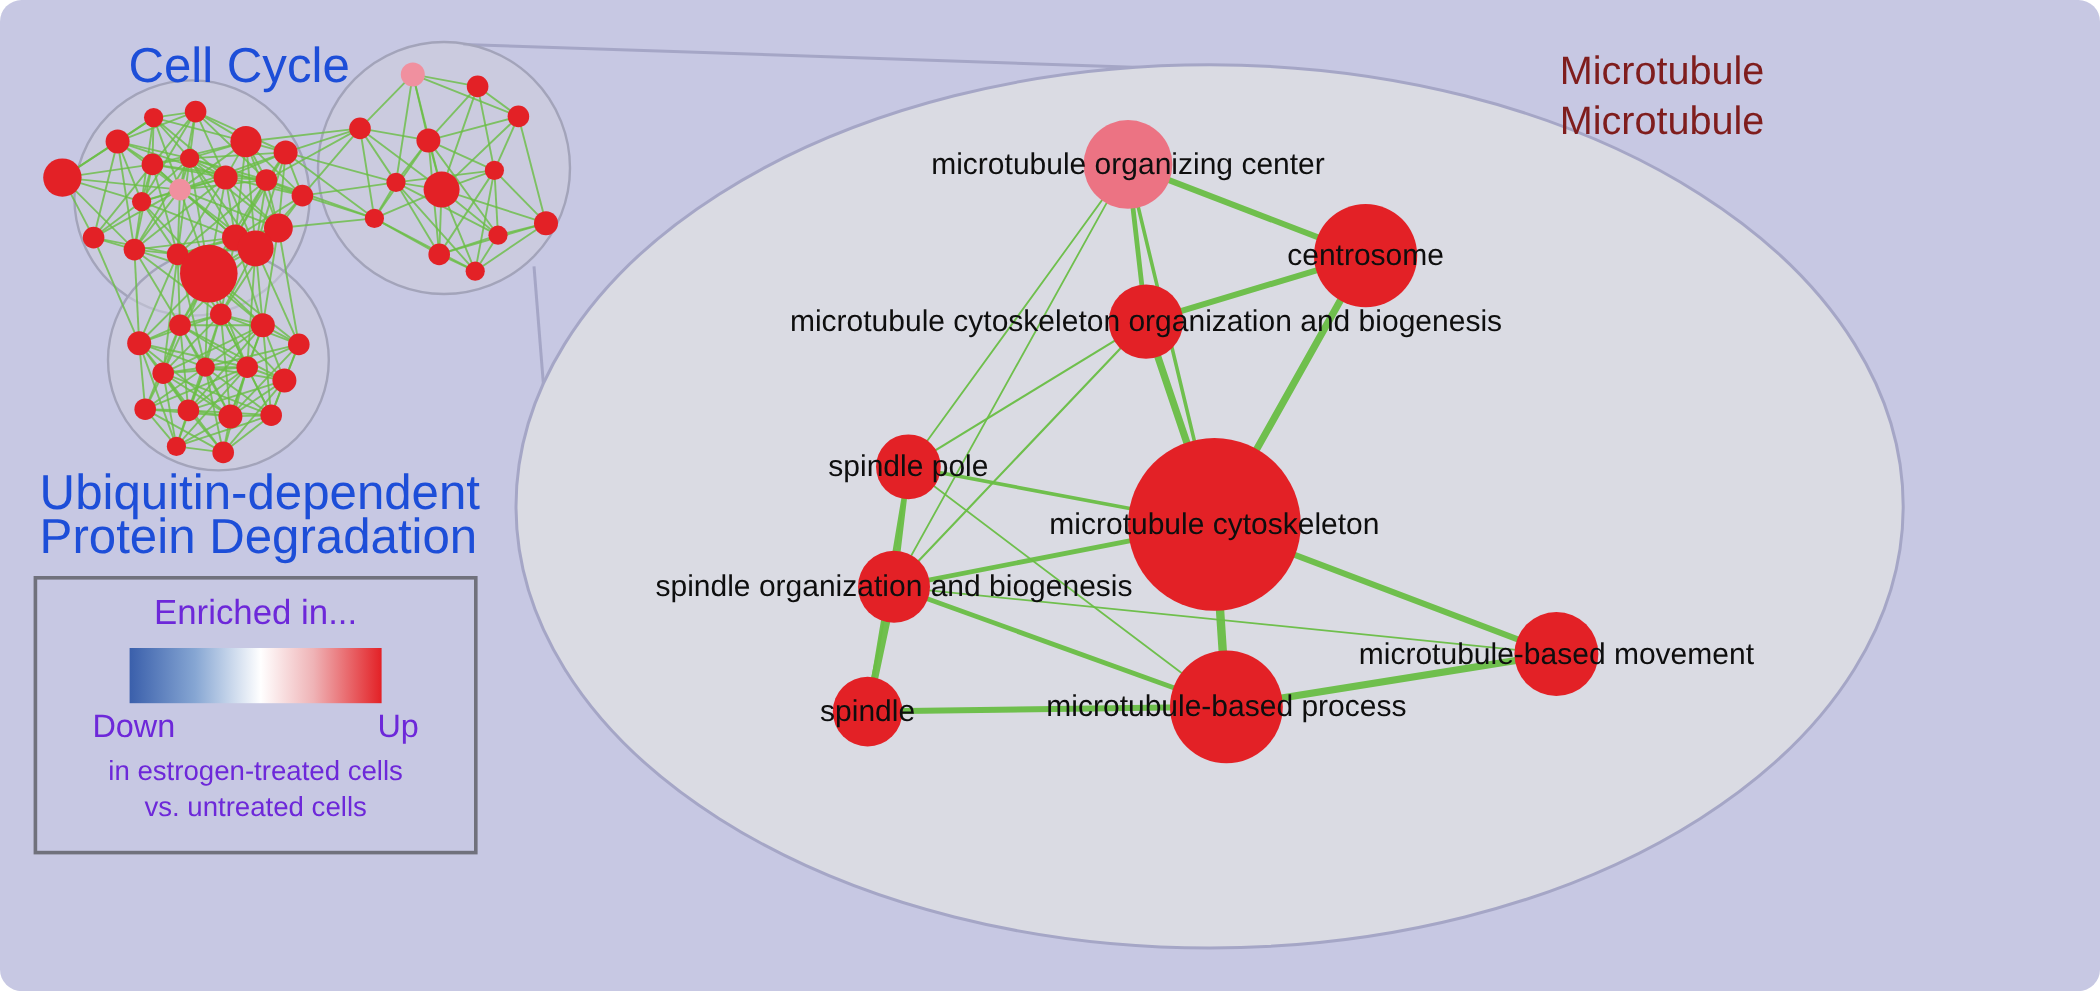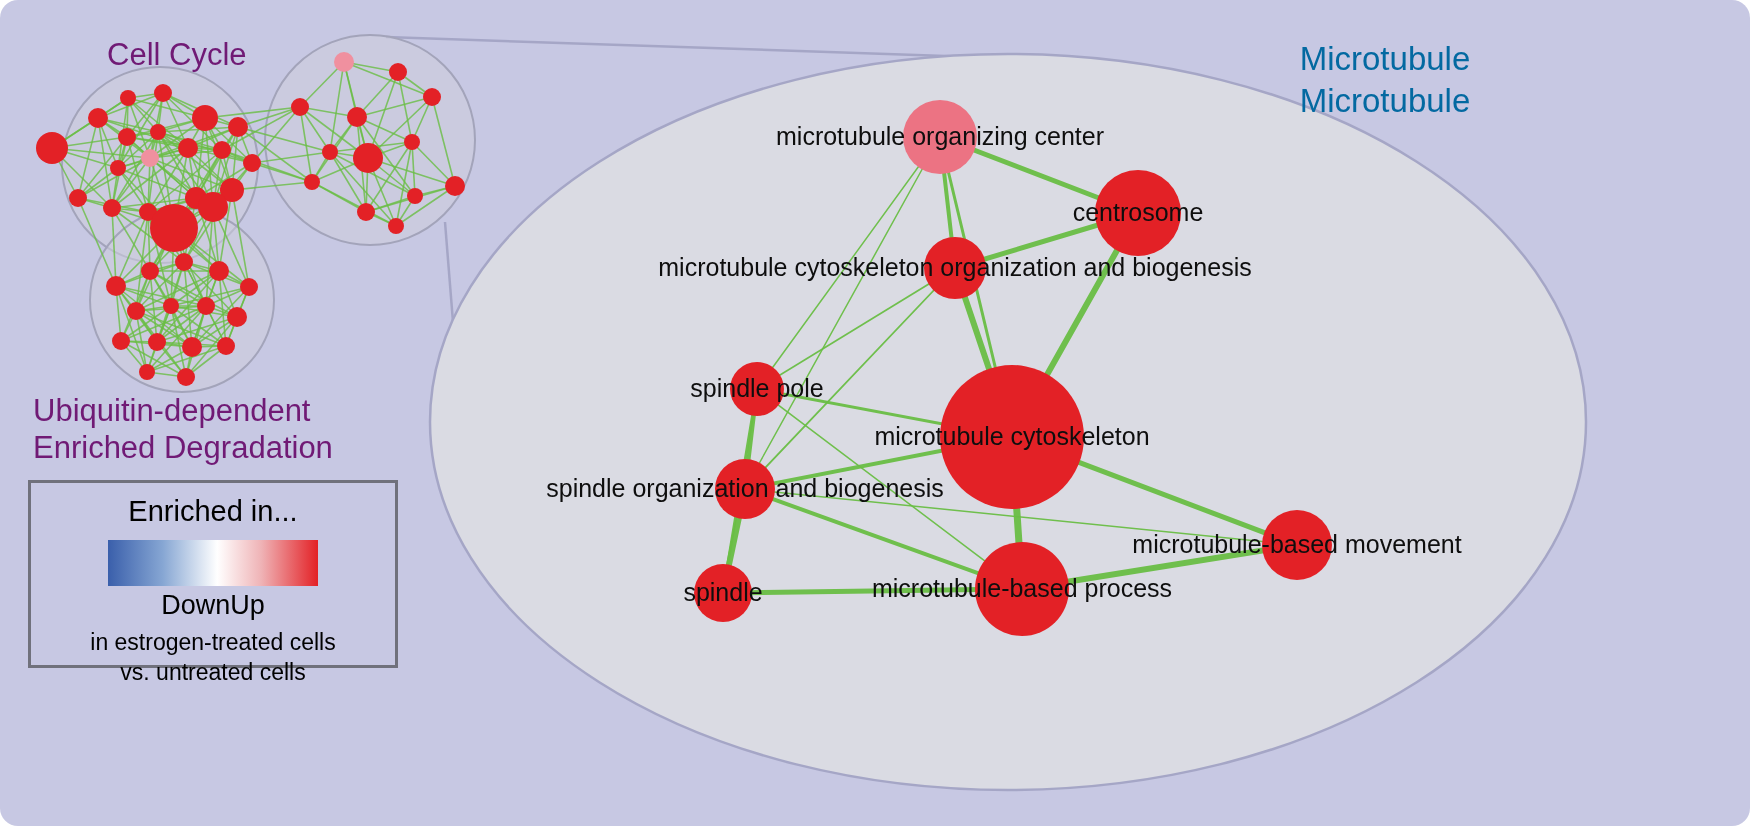--- a/index.html
+++ b/index.html
@@ -12,37 +12,37 @@
     overflow: hidden;
     font-family: "Liberation Sans", sans-serif;
   }
   svg.canvas { position: absolute; left: 0; top: 0; }
   svg.canvas text {
     font-family: "Liberation Sans", sans-serif;
     font-size: 25px;
     fill: #0e0e0e;
   }
   .float-label { position: absolute; white-space: nowrap; }
-  .gray-label { color: #701a75; font-size: 31px; line-height: 37px; }
+  .gray-label { color: #1d4ed8; font-size: 41px; line-height: 37px; }
   .figure-title {
     position: absolute; left: 1255px; top: 38px; width: 260px;
-    text-align: center; font-size: 33px; line-height: 42px; color: #0369a1;
+    text-align: center; font-size: 33px; line-height: 42px; color: #7f1d1d;
   }
   .legend-box {
     position: absolute; left: 28px; top: 480px;
-    width: 370px; height: 188px;
+    width: 370px; height: 232px;
     border: 3px solid #70717c;
     box-sizing: border-box;
     text-align: center;
-    color: #000000;
+    color: #6d28d9;
   }
   .legend-title { margin-top: 12px; font-size: 29px; }
   .gradient-bar { width: 210px; height: 46px; margin: 12px auto 0; }
   .du-row {
-    display: flex; justify-content: center;
+    display: flex; justify-content: space-between;
     width: 272px; margin: 4px auto 0; font-size: 27px;
   }
   .legend-sub { font-size: 23px; line-height: 30px; margin-top: 6px; }
 </style>
 </head>
 <body>
 
 <div class="stage">
 
   <svg class="canvas" id="net" width="1750" height="826">
@@ -424,21 +424,21 @@
       <text x="745" y="497" text-anchor="middle" fill="#0e0e0e">spindle organization and biogenesis</text>
       <text x="723" y="601" text-anchor="middle" fill="#0e0e0e">spindle</text>
       <text x="1022" y="597" text-anchor="middle" fill="#0e0e0e">microtubule-based process</text>
       <text x="1297" y="553" text-anchor="middle" fill="#0e0e0e">microtubule-based movement</text>
     </svg>
 
   <div class="float-label gray-label" style="left:107px; top:36px;">Cell Cycle</div>
 
   <div class="float-label gray-label" style="left:33px; top:376px;margin-top:16px;">
     <div>Ubiquitin-dependent</div>
-    <div>Enriched Degradation</div>
+    <div>Protein Degradation</div>
   </div>
 
   <div class="figure-title">
     <div>Microtubule</div>
     <div>Microtubule</div>
   </div>
 
   <div class="legend-box">
     <div class="legend-title">Enriched in...</div>
     <div class="gradient-bar" id="gradient-bar" style="background: linear-gradient(90deg, rgb(58, 95, 171) 0%, rgb(134, 166, 211) 26%, rgb(255, 255, 255) 52%, rgb(239, 179, 182) 73%, rgb(227, 33, 38) 100%);"></div>

